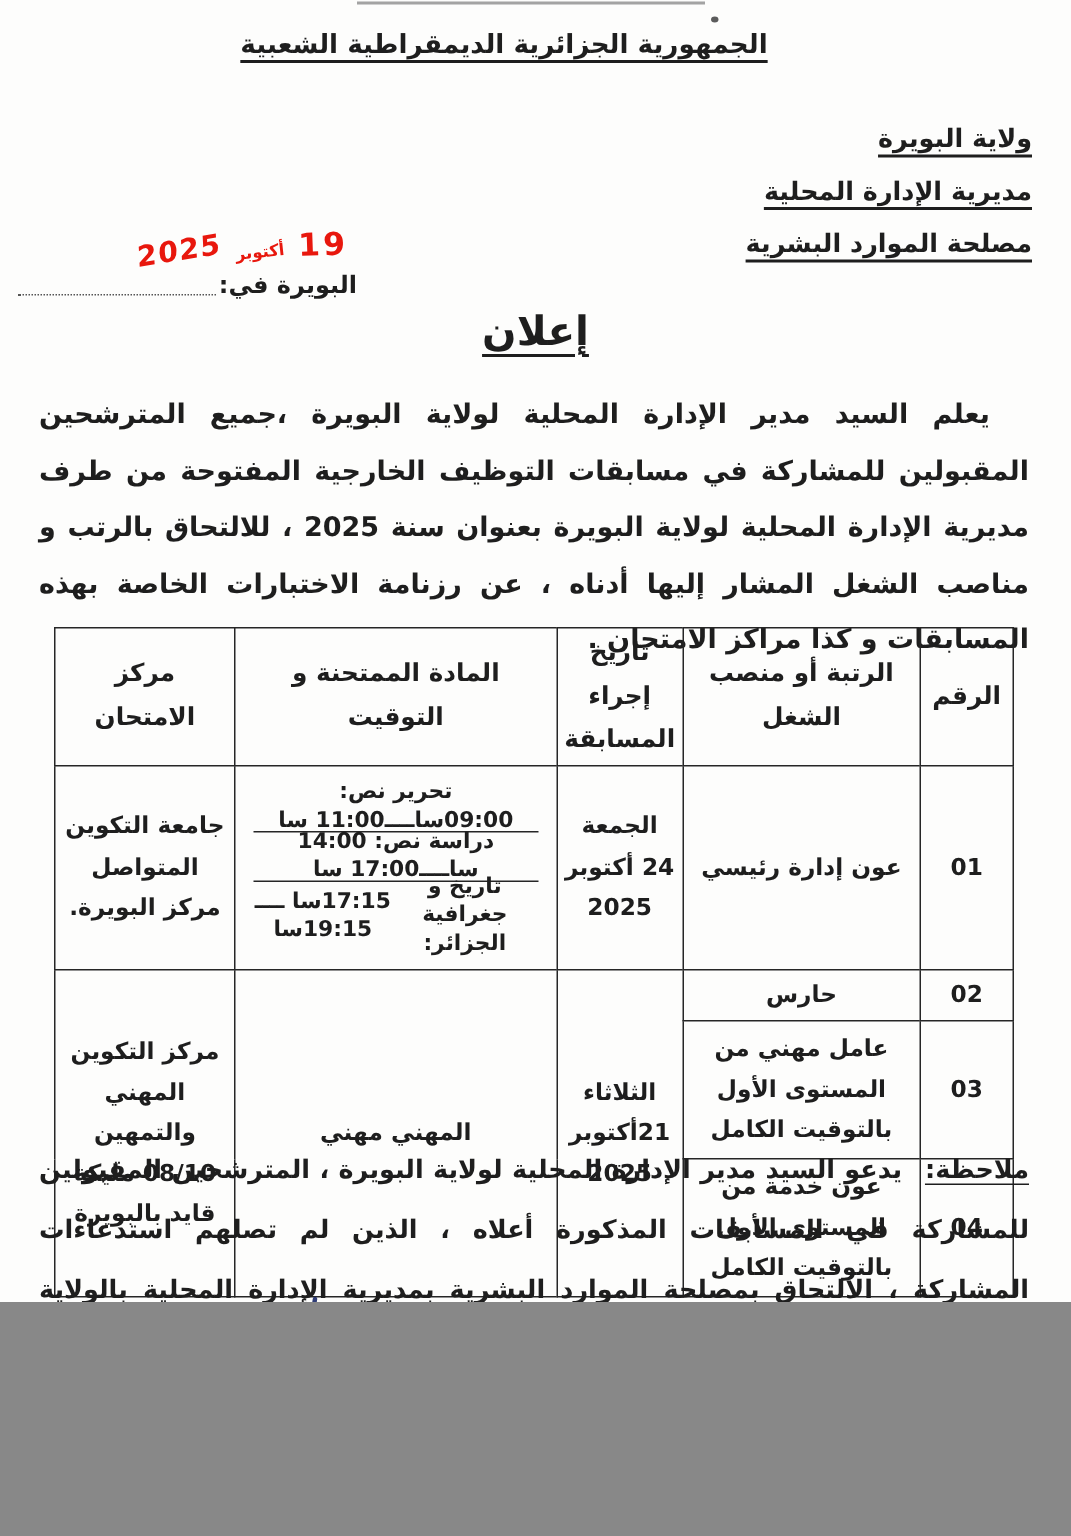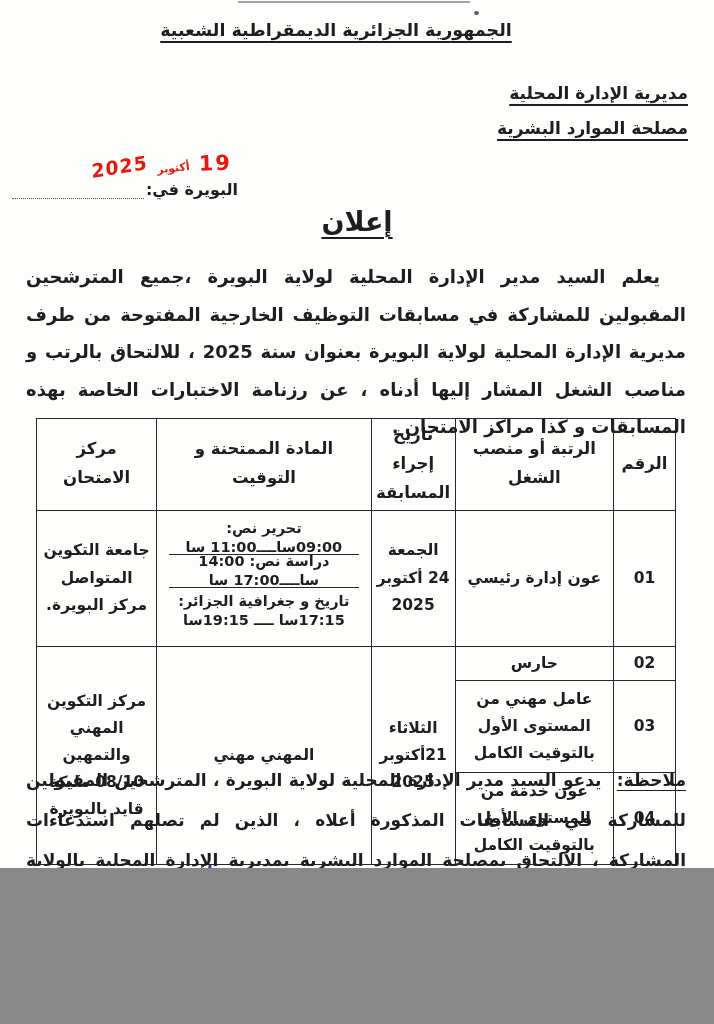--- a/index.html
+++ b/index.html
@@ -20,21 +20,21 @@
   .u{text-decoration:underline;text-underline-offset:5px;text-decoration-thickness:1.5px;}
   
   .scan-line{position:absolute;top:1px;left:238px;width:232px;height:2px;background:#4a4a4a;opacity:.5;}
   .scan-dot{position:absolute;top:11px;left:474px;width:5px;height:4px;background:#333;border-radius:50%;opacity:.8;}
 
   .republic{position:absolute;top:20px;left:0;width:672px;text-align:center;
     font-size:17.5px;font-weight:bold;}
   .org{position:absolute;top:76px;right:26px;text-align:right;font-size:17px;font-weight:bold;line-height:34px;}
   .org div{margin-bottom:1px;}
 
-  .dateline{position:absolute;top:180px;right:476px;font-size:16px;font-weight:bold;white-space:nowrap;display:flex;align-items:flex-end;}
+  .dateline{position:absolute;top:180px;right:476px;font-size:16px;font-weight:bold;white-space:nowrap;display:flex;align-items:center;}
   .dots{display:inline-block;width:132px;border-bottom:1.6px dotted #555;height:14px;margin-right:2px;}
 
   .datestamp{
     position:absolute;top:153px;right:482px;width:140px;color:var(--red-bright);
     display:flex;flex-direction:row;align-items:baseline;gap:9px;justify-content:flex-start;
     transform:rotate(-2deg);font-weight:bold;white-space:nowrap;
   }
   .datestamp .d{font-size:21px;letter-spacing:2px;}
   .datestamp .m{font-size:11px;transform:rotate(-4deg);}
   .datestamp .y{font-size:19px;transform:rotate(-7deg) skewX(-6deg);letter-spacing:1px;}
@@ -51,21 +51,21 @@
   table.exam td,table.exam th{
     border:1.7px solid #262626;font-weight:bold;text-align:center;vertical-align:middle;
     font-size:15.5px;line-height:1.75;padding:2px 4px;
   }
   table.exam th{font-size:16.5px;height:60px;}
   td.numcell{font-size:16px;}
   .subjcell{padding:12px !important;}
   .subjrow{display:flex;align-items:center;justify-content:center;font-size:14.5px;line-height:1.3;}
   .subjrow.r1{height:32px;border-bottom:1.7px solid #262626;}
   .subjrow.r2{height:33px;border-bottom:1.7px solid #262626;}
-  .subjrow.r3{height:46px;flex-direction:column;}
+  .subjrow.r3{height:46px;flex-direction:row;}
   .rankwrap{padding:3px 6px;}
 
   .note{position:absolute;top:760px;right:28px;left:26px;
     font-size:17px;font-weight:bold;line-height:40px;text-align:justify;}
   .note .lbl{text-decoration:underline;text-underline-offset:4px;margin-left:9px;}
 
   
   .delegation{
     position:absolute;top:886px;right:438px;width:222px;color:var(--red);
     font-size:15px;font-weight:bold;line-height:25px;text-align:center;
@@ -80,20 +80,21 @@
 <div class="page">
 
   <div class="scan-line"></div>
   <div class="scan-dot"></div>
 
   <div class="republic">
     <span class="u">الجمهورية الجزائرية الديمقراطية الشعبية</span>
   </div>
 
   <div class="org">
+    <div><span class="u">ولاية البويرة</span></div>
     <div><span class="u">مديرية الإدارة المحلية</span></div>
     <div><span class="u">مصلحة الموارد البشرية</span></div>
   </div>
 
   <div class="dateline">
     <span>البويرة في:</span>
     <span class="dots"></span>
   </div>
 
   <div class="datestamp">

